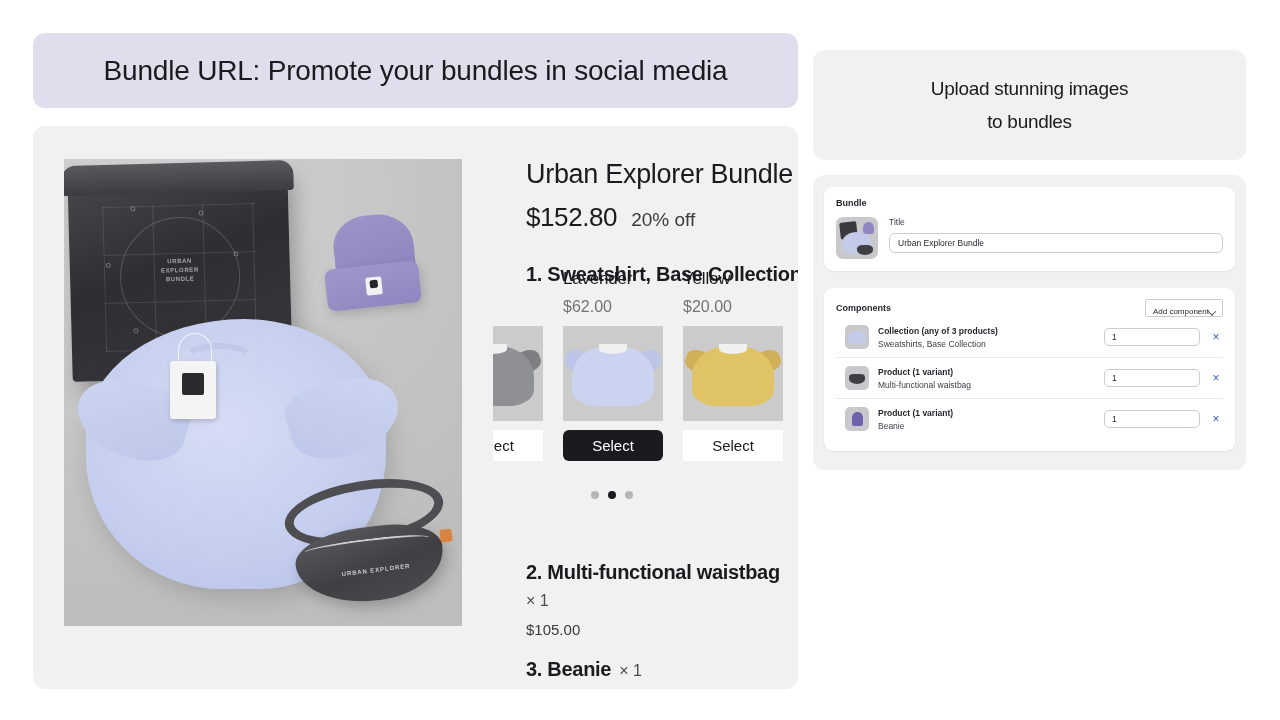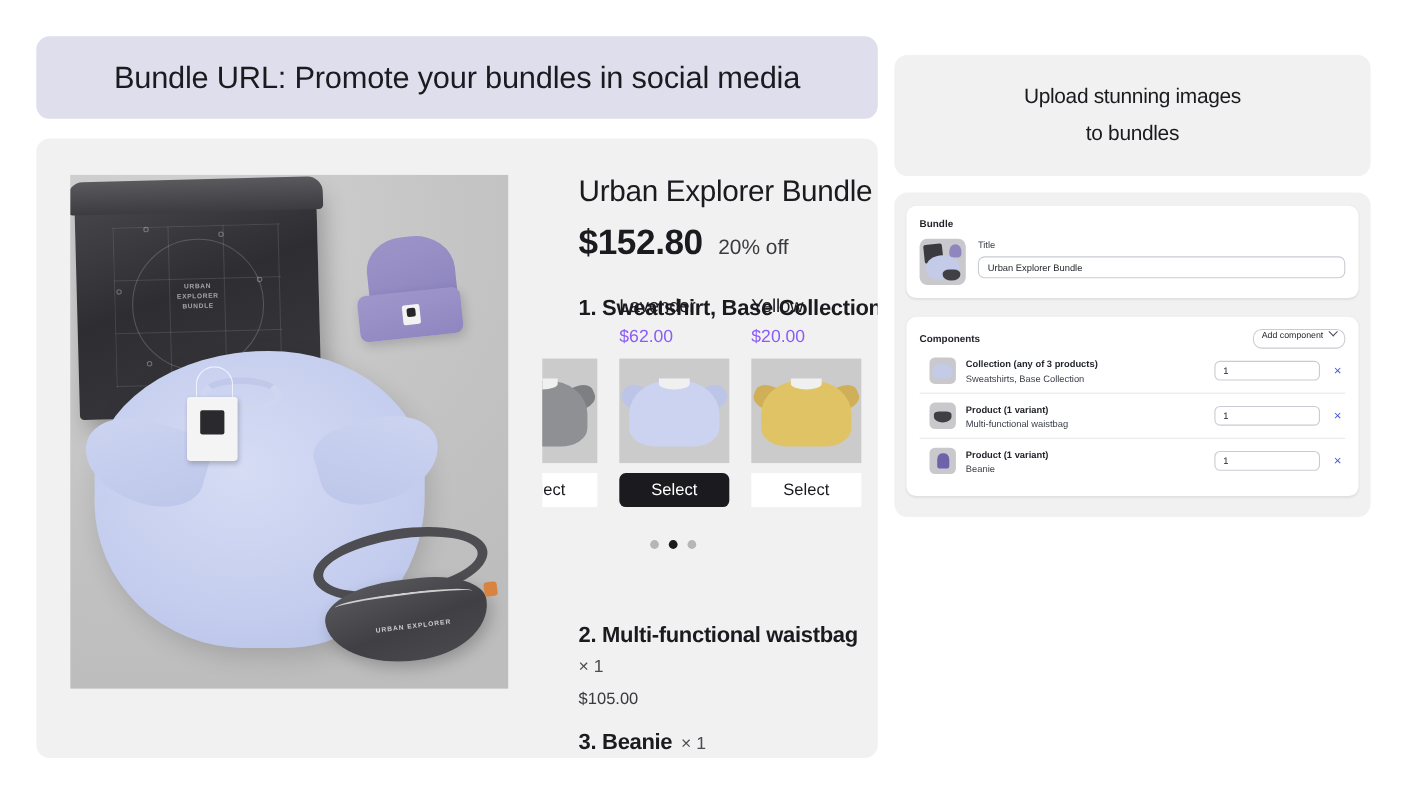--- a/index.html
+++ b/index.html
@@ -173,37 +173,37 @@
     overflow: hidden;
   }
   .bundle-title {
     font-size: 27px; font-weight: 400; letter-spacing: -.3px; color: #1a1a1f;
     margin-left: 33px;
   }
   .price-row {
     margin-left: 33px; margin-top: 12px;
     display: flex; align-items: baseline; gap: 14px;
   }
-  .price { font-size: 32px; font-weight: 700; letter-spacing: -.4px; }
+  .price { font-size: 26px; font-weight: 400; letter-spacing: -.4px; }
   .discount { font-size: 19px; font-weight: 400; color: #3a3a3f; }
 
   .line-item {
     margin-left: 33px; margin-top: 30px;
     display: flex; align-items: baseline; gap: 8px; white-space: nowrap;
   }
   .line-item-name { font-size: 20px; font-weight: 700; letter-spacing: -.3px; }
   .line-item-qty { font-size: 16px; font-weight: 400; color: #4c4c52; }
   .line-item-price { margin-left: 33px; margin-top: 11px; font-size: 15px; color: #3a3a3f; }
 
   
   .carousel { position: absolute; left: 0; top: 110px; width: 340px; }
   .variant-track { display: flex; gap: 20px; margin-left: -50px; }
   .variant-card { width: 100px; flex: 0 0 100px; }
   .variant-name { font-size: 17px; font-weight: 400; letter-spacing: -.2px; white-space: nowrap; }
-  .variant-price { font-size: 16px; color: #8b5cf6; margin-top: 9px; }
+  .variant-price { font-size: 16px; color: #737373; margin-top: 9px; }
   .swatch {
     margin-top: 10px; width: 100px; height: 95px; background: #cbcbcb;
     position: relative; overflow: hidden;
   }
   .sw-shirt {
     position: absolute; left: 9px; top: 20px; width: 82px; height: 60px;
     border-radius: 44% 44% 30% 30% / 50% 50% 28% 28%;
   }
   .sw-sleeve-l, .sw-sleeve-r {
     position: absolute; top: 26px; width: 34px; height: 22px; border-radius: 40%;
@@ -286,22 +286,22 @@
   .field-col { flex: 1; min-width: 0; }
   .field-label { font-size: 8.5px; color: #3c4049; }
   .text-input {
     margin-top: 6px; height: 20px; border: 1px solid #c9ccd2; border-radius: 6px;
     background: #fff; display: flex; align-items: center; padding: 0 8px;
     font-size: 8.5px; color: #1f2228;
   }
 
   .comp-head { display: flex; align-items: center; justify-content: space-between; }
   .add-btn {
-    display: flex; align-items: flex-start; gap: 6px;
-    border: 1px solid #c9ccd2; border-radius: 8px; background: #fff;
+    display: flex; align-items: flex-end; gap: 0;
+    border: 1px solid #c9ccd2; border-radius: 2px; background: #fff;
     height: 18px; padding: 0 7px; font-size: 8px; color: #1f2228; cursor: pointer;
     font-family: "Liberation Sans", sans-serif;
   }
   .chev { width: 6px; height: 6px; border-right: 1.2px solid #4a4e57; border-bottom: 1.2px solid #4a4e57; transform: rotate(45deg) translate(-1px,-1px); }
 
   .comp-row {
     display: flex; align-items: center; gap: 9px; padding: 8px 0 8px 9px;
   }
   .comp-row + .comp-row { border-top: 1px solid #e8e9ec; }
   .comp-thumb {

